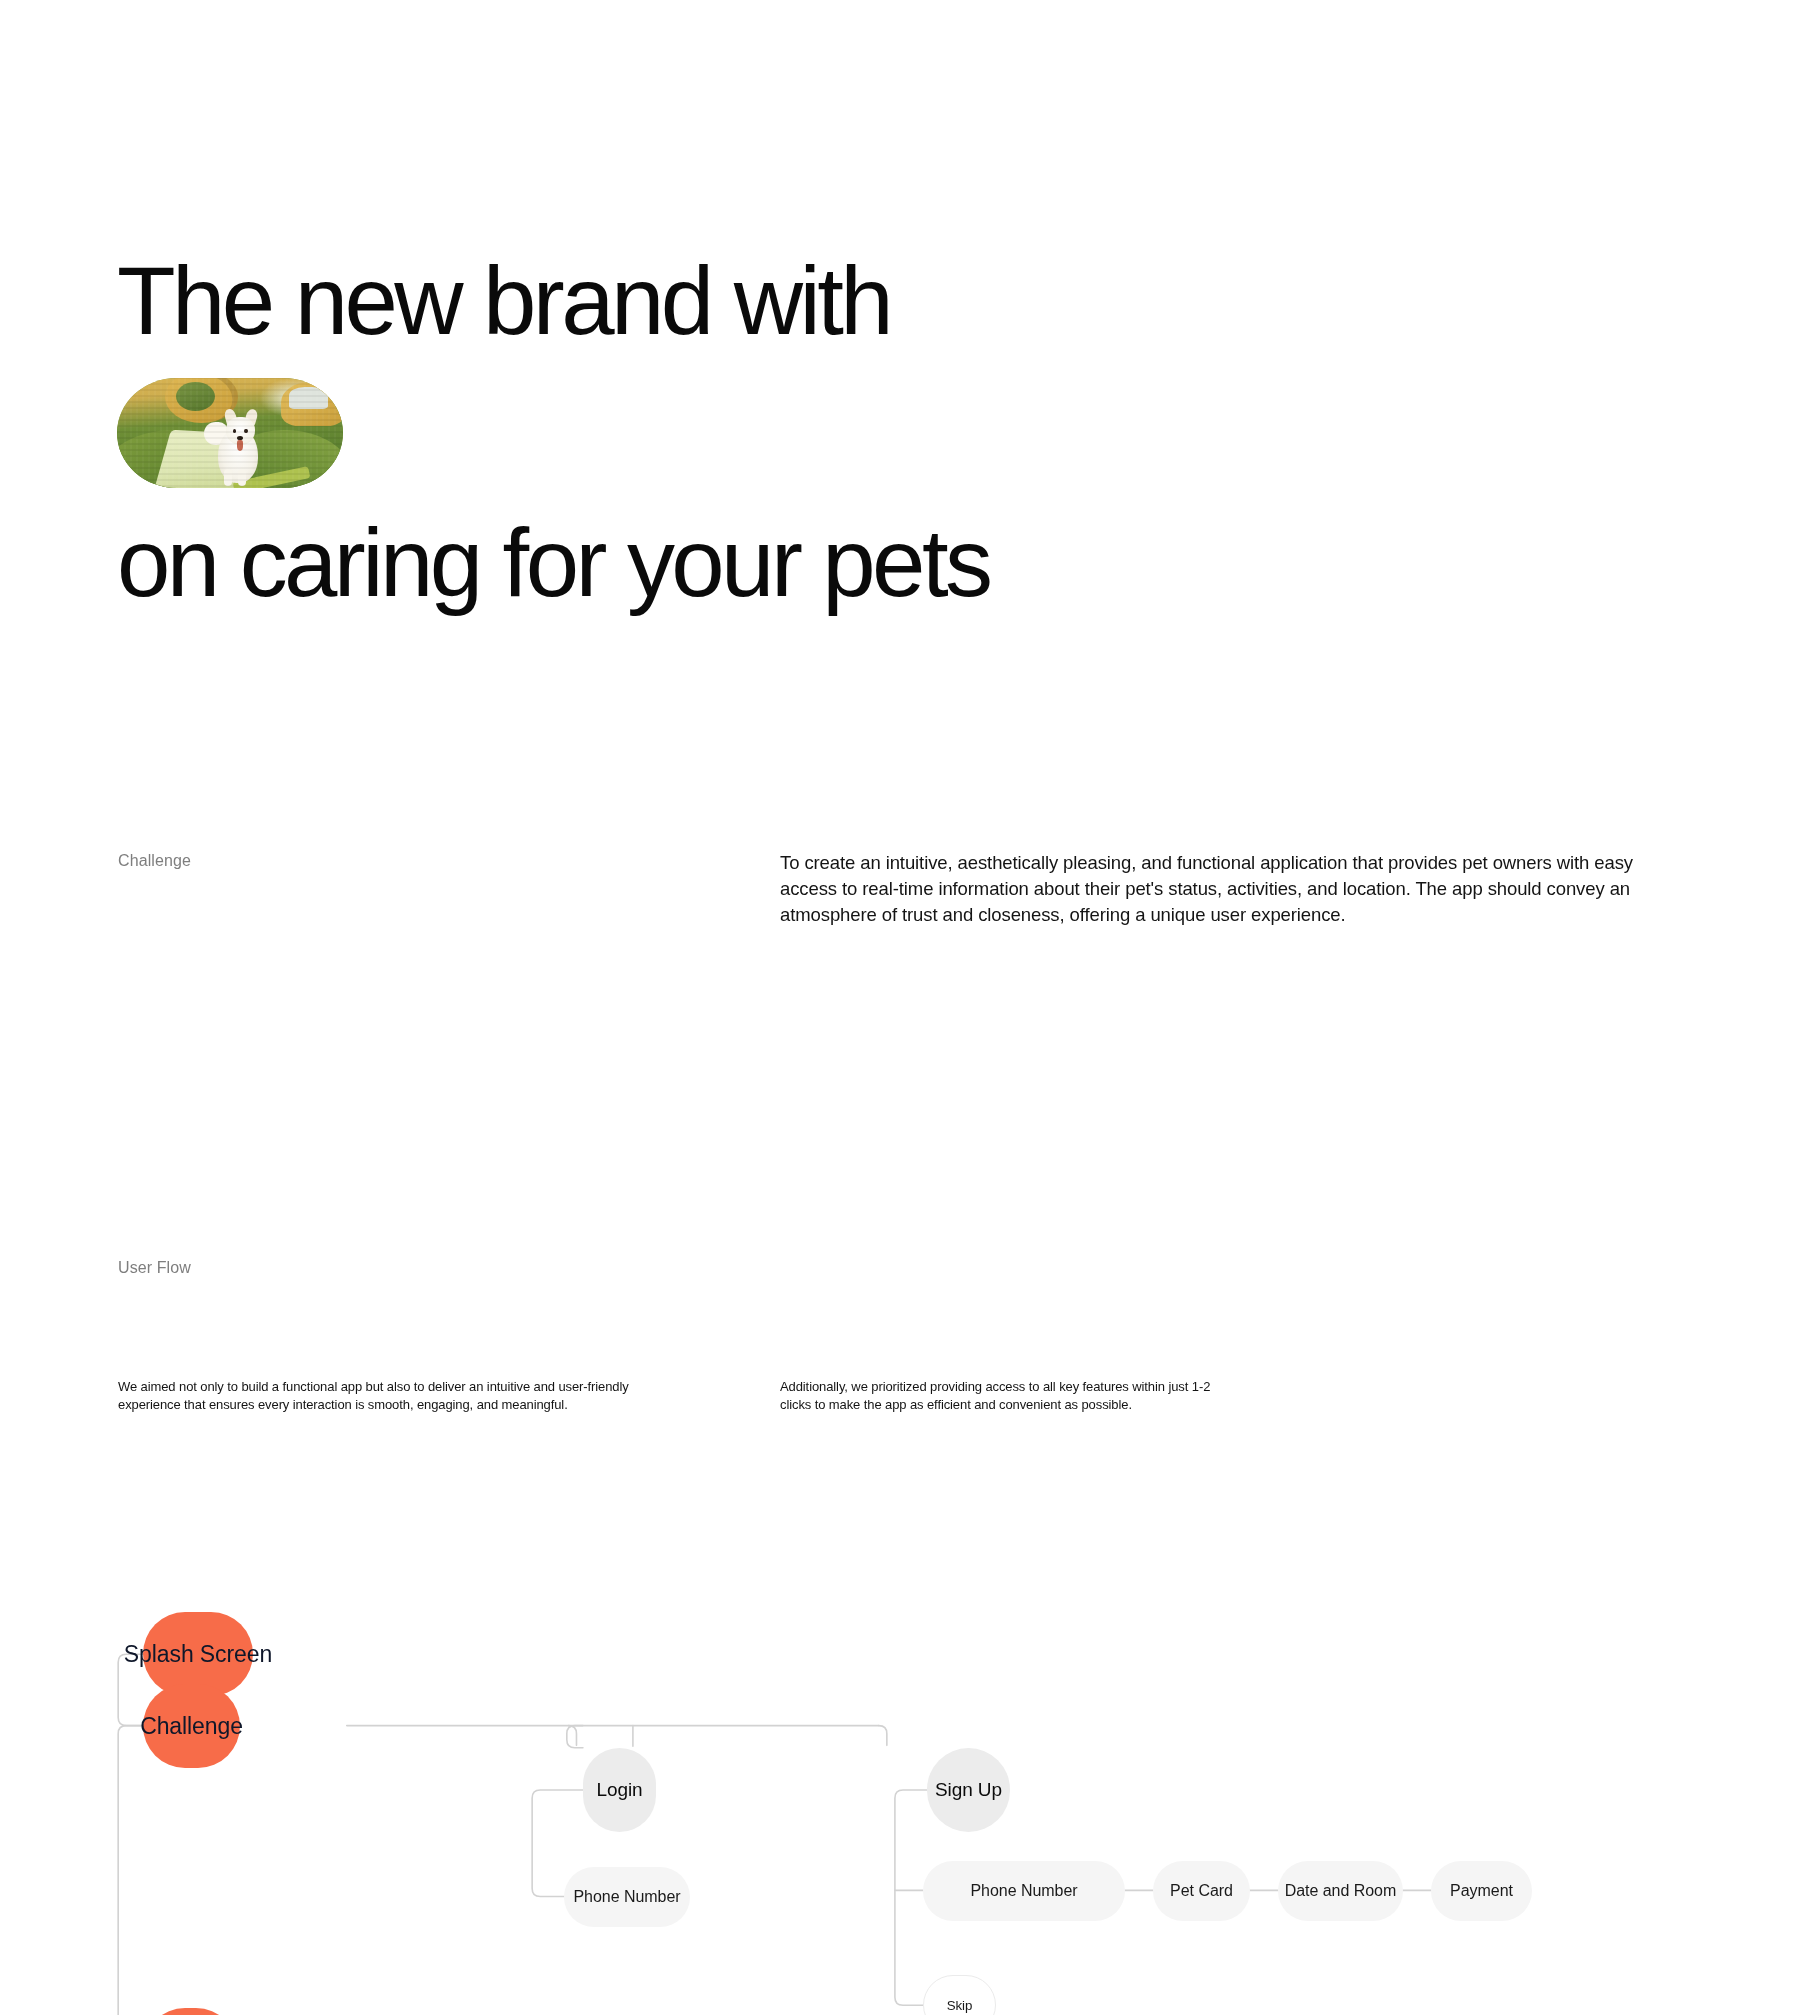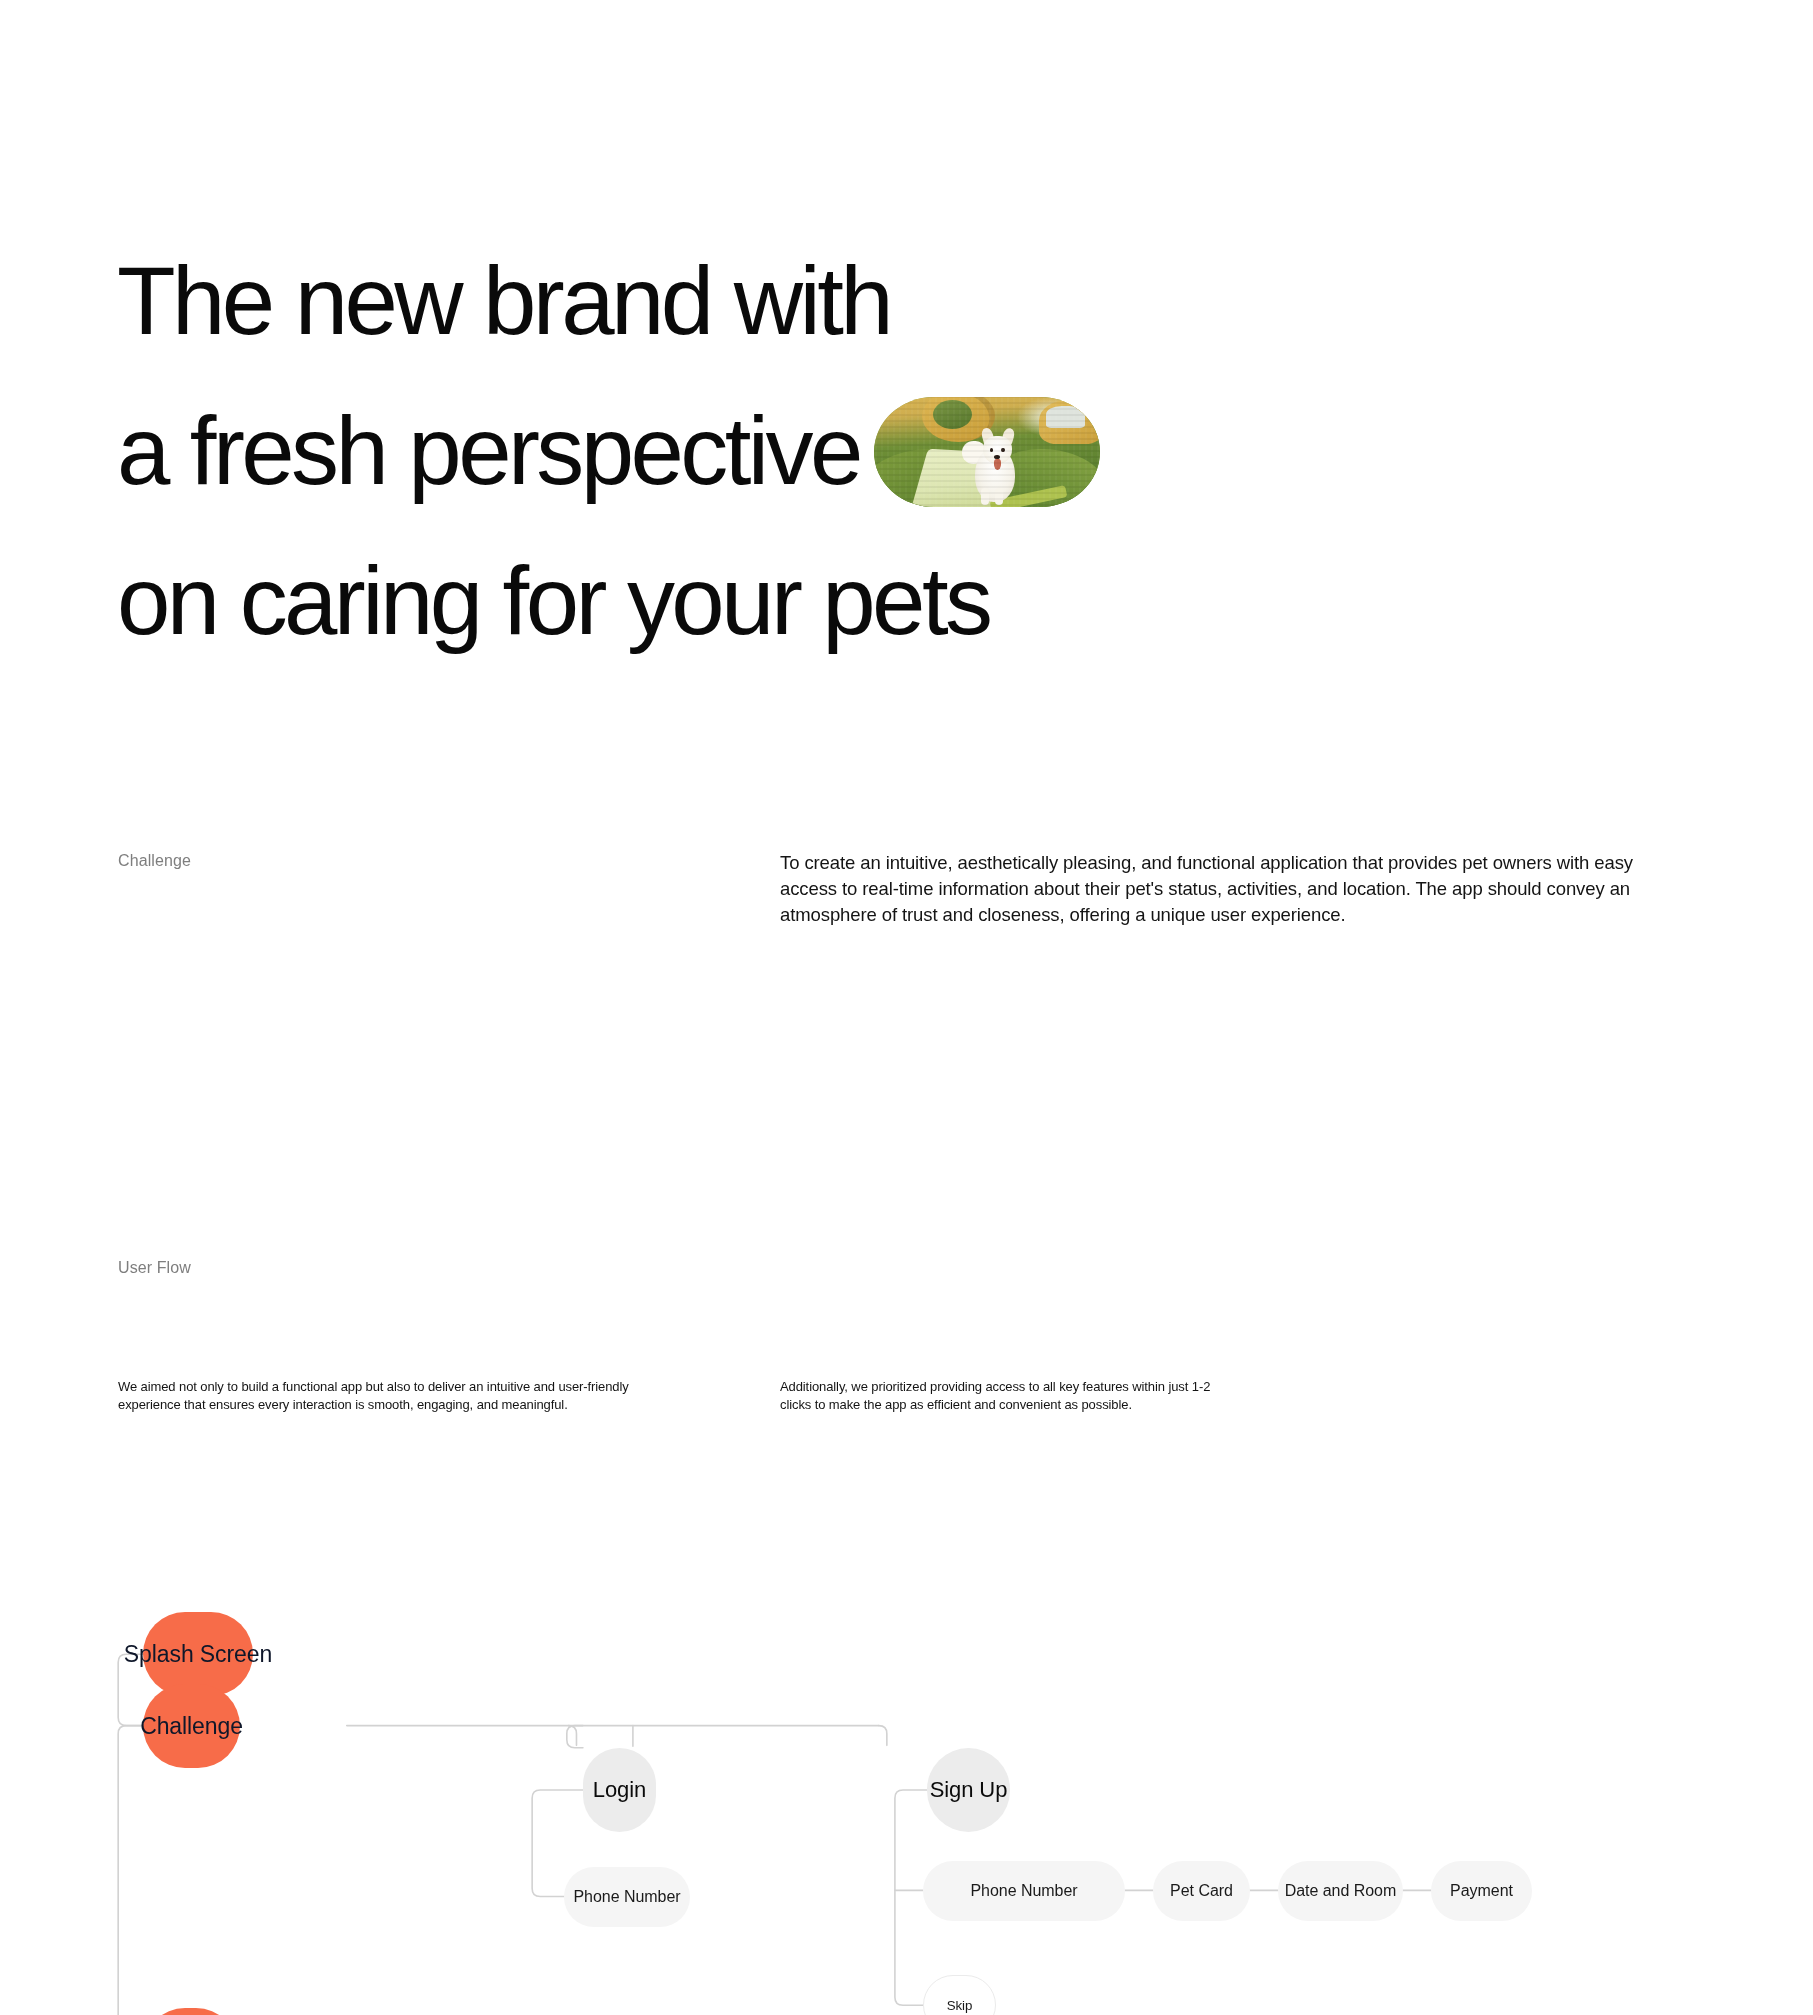--- a/index.html
+++ b/index.html
@@ -185,21 +185,21 @@
   .node.primary{
     background:#F76C49;
     color:#0f172a;
     font-size:23px;
     letter-spacing:-0.1px;
     height:84px;
   }
   .node.l2{
     background:#ECECEC;
     color:#0B0B0B;
-    font-size:22px;
+    font-size:19px;
     letter-spacing:-0.1px;
     height:84px;
   }
   .node.l3{
     background:#F5F5F5;
     color:#1A1A1A;
     font-size:16px;
     letter-spacing:-0.04px;
     height:60px;
   }
@@ -211,21 +211,20 @@
     letter-spacing:-0.04px;
     height:60px;
   }
 </style>
 </head>
 <body>
 
 <div id="hero">
   <div class="hero-line">The new brand with</div>
   <div class="hero-line with-img">
-    <span>a fresh perspective</span>
     <span id="hero-photo">
       <span class="ph-sky"></span>
       <span class="ph-tunnel"></span>
       <span class="ph-tunnel2"></span>
       <span class="ph-hill"></span>
       <span class="ph-hill2"></span>
       <span class="ph-ramp"></span>
       <span class="ph-ramp-edge"></span>
       <span class="ph-dog">
         <span class="dog-tail"></span>

